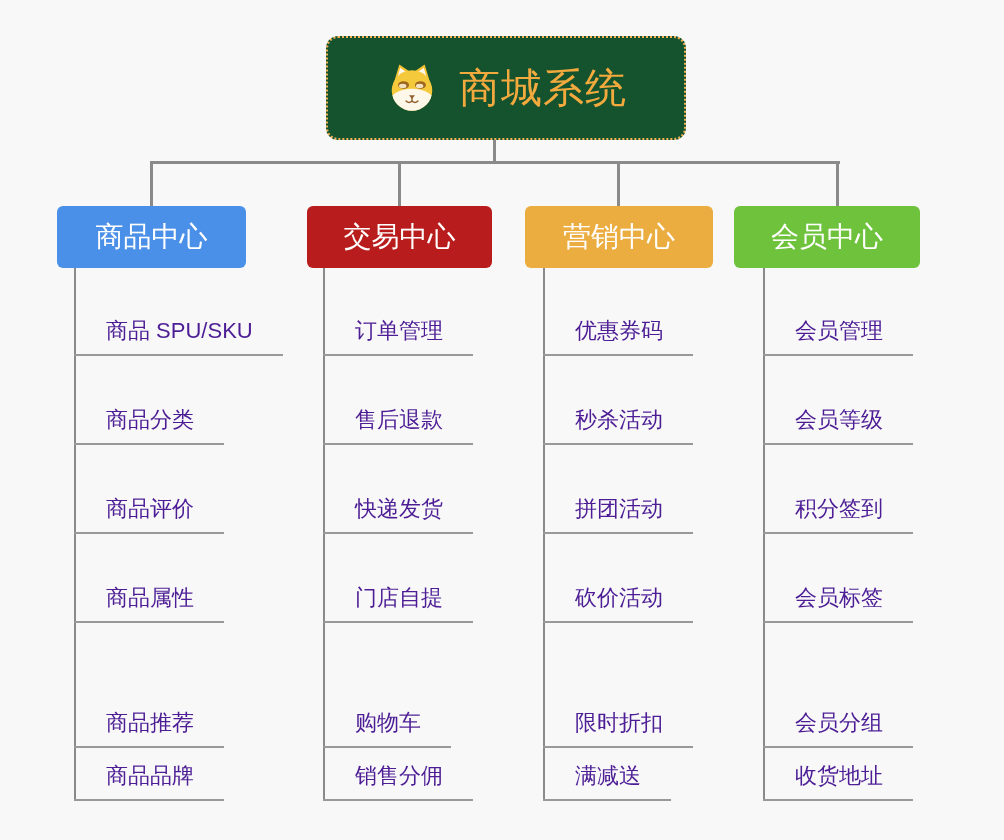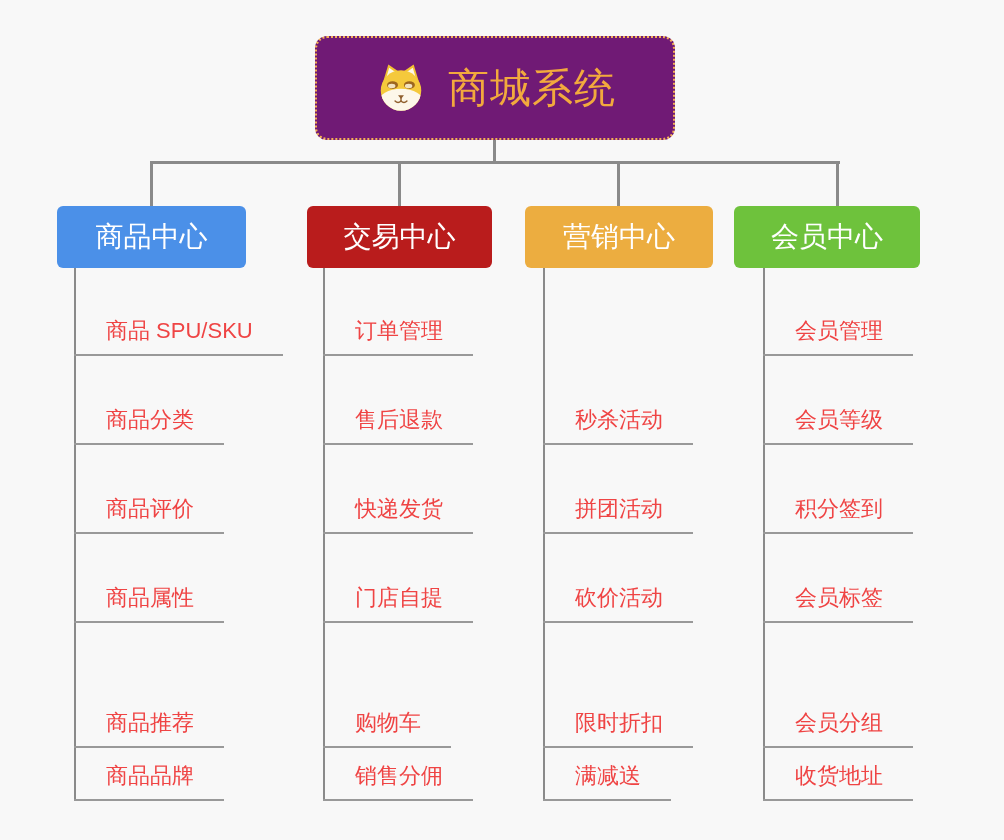--- a/index.html
+++ b/index.html
@@ -9,22 +9,22 @@
   }
   .canvas{
     position:relative;
     width:1004px;height:840px;
     background:#f8f8f8;
     overflow:hidden;
   }
 
   
   .root-node{
-    position:absolute;left:315px;top:36px;width:360px;height:104px;
-    background:#701a75;
+    position:absolute;left:326px;top:36px;width:360px;height:104px;
+    background:#14532d;
     border:2px dotted #f3b055;
     border-radius:12px;
     box-sizing:border-box;
     display:flex;align-items:center;justify-content:center;gap:20px;
     cursor:pointer;
   }
   .root-title{
     font-size:41px;
     letter-spacing:1px;
     color:#f2a93d;
@@ -51,21 +51,21 @@
     text-align:center;
   }
   .b0{left:57px;width:189px;}
   .b1{left:307px;width:185px;}
   .b2{left:525px;width:188px;}
   .b3{left:734px;width:186px;}
 
   
   .item{
     position:absolute;
-    font-size:22px;line-height:28px;color:#ef4444;
+    font-size:22px;line-height:28px;color:#4c1d95;
     padding:0 30px 9px 32px;
     border-bottom:2px solid #999999;
     white-space:nowrap;
     cursor:pointer;
   }
   .c0{left:74px;} .c1{left:323px;} .c2{left:543px;} .c3{left:763px;}
   .r0{top:317px;} .r1{top:406px;} .r2{top:495px;}
   .r3{top:584px;} .r4{top:709px;} .r5{top:762px;}
 </style>
 </head>
@@ -120,20 +120,21 @@
   <div class="item c0 r4">商品推荐</div>
   <div class="item c0 r5">商品品牌</div>
 
   <div class="item c1 r0">订单管理</div>
   <div class="item c1 r1">售后退款</div>
   <div class="item c1 r2">快递发货</div>
   <div class="item c1 r3">门店自提</div>
   <div class="item c1 r4">购物车</div>
   <div class="item c1 r5">销售分佣</div>
 
+  <div class="item c2 r0">优惠券码</div>
   <div class="item c2 r1">秒杀活动</div>
   <div class="item c2 r2">拼团活动</div>
   <div class="item c2 r3">砍价活动</div>
   <div class="item c2 r4">限时折扣</div>
   <div class="item c2 r5">满减送</div>
 
   <div class="item c3 r0">会员管理</div>
   <div class="item c3 r1">会员等级</div>
   <div class="item c3 r2">积分签到</div>
   <div class="item c3 r3">会员标签</div>

